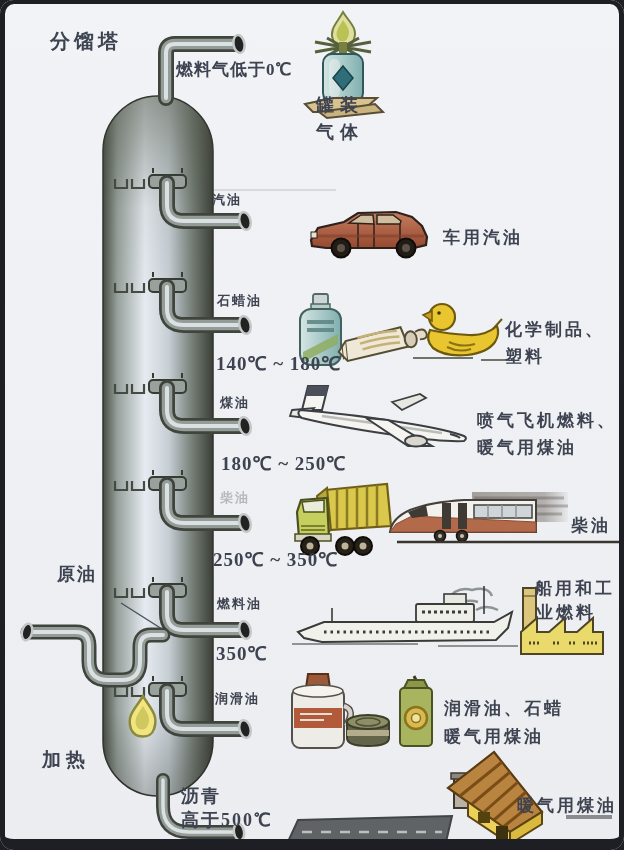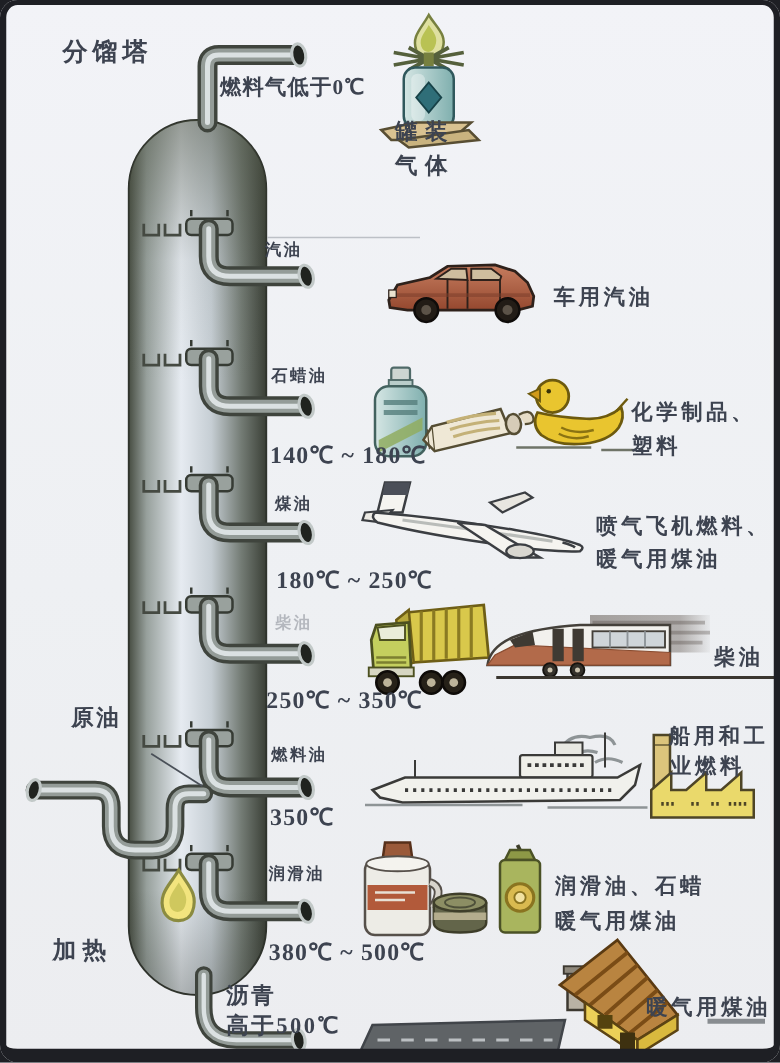--- a/index.html
+++ b/index.html
@@ -328,21 +328,20 @@
   <span class="t name faded" style="left:220px;top:489px">柴油</span>
   <span class="t temp" style="left:213px;top:546px">250℃ ~ 350℃</span>
   <span class="t use" style="left:571px;top:514px">柴油</span>
 
   <span class="t name" style="left:217px;top:595px">燃料油</span>
   <span class="t temp" style="left:216px;top:640px">350℃</span>
   <span class="t use" style="left:535px;top:577px">船用和工</span>
   <span class="t use" style="left:536px;top:601px">业燃料</span>
 
   <span class="t name" style="left:215px;top:690px">润滑油</span>
-  <span class="t temp" style="left:215px;top:748px">380℃ ~ 500℃</span>
   <span class="t use" style="left:444px;top:697px">润滑油、石蜡</span>
   <span class="t use" style="left:444px;top:725px">暖气用煤油</span>
 
   <span class="t small18" style="left:181px;top:784px">沥青</span>
   <span class="t small18" style="left:181px;top:808px">高于500℃</span>
   <span class="t use" style="left:517px;top:794px">暖气用煤油</span>
 
   <span class="t small18" style="left:57px;top:562px">原油</span>
   <span class="t heat" style="left:42px;top:747px">加热</span>
 

